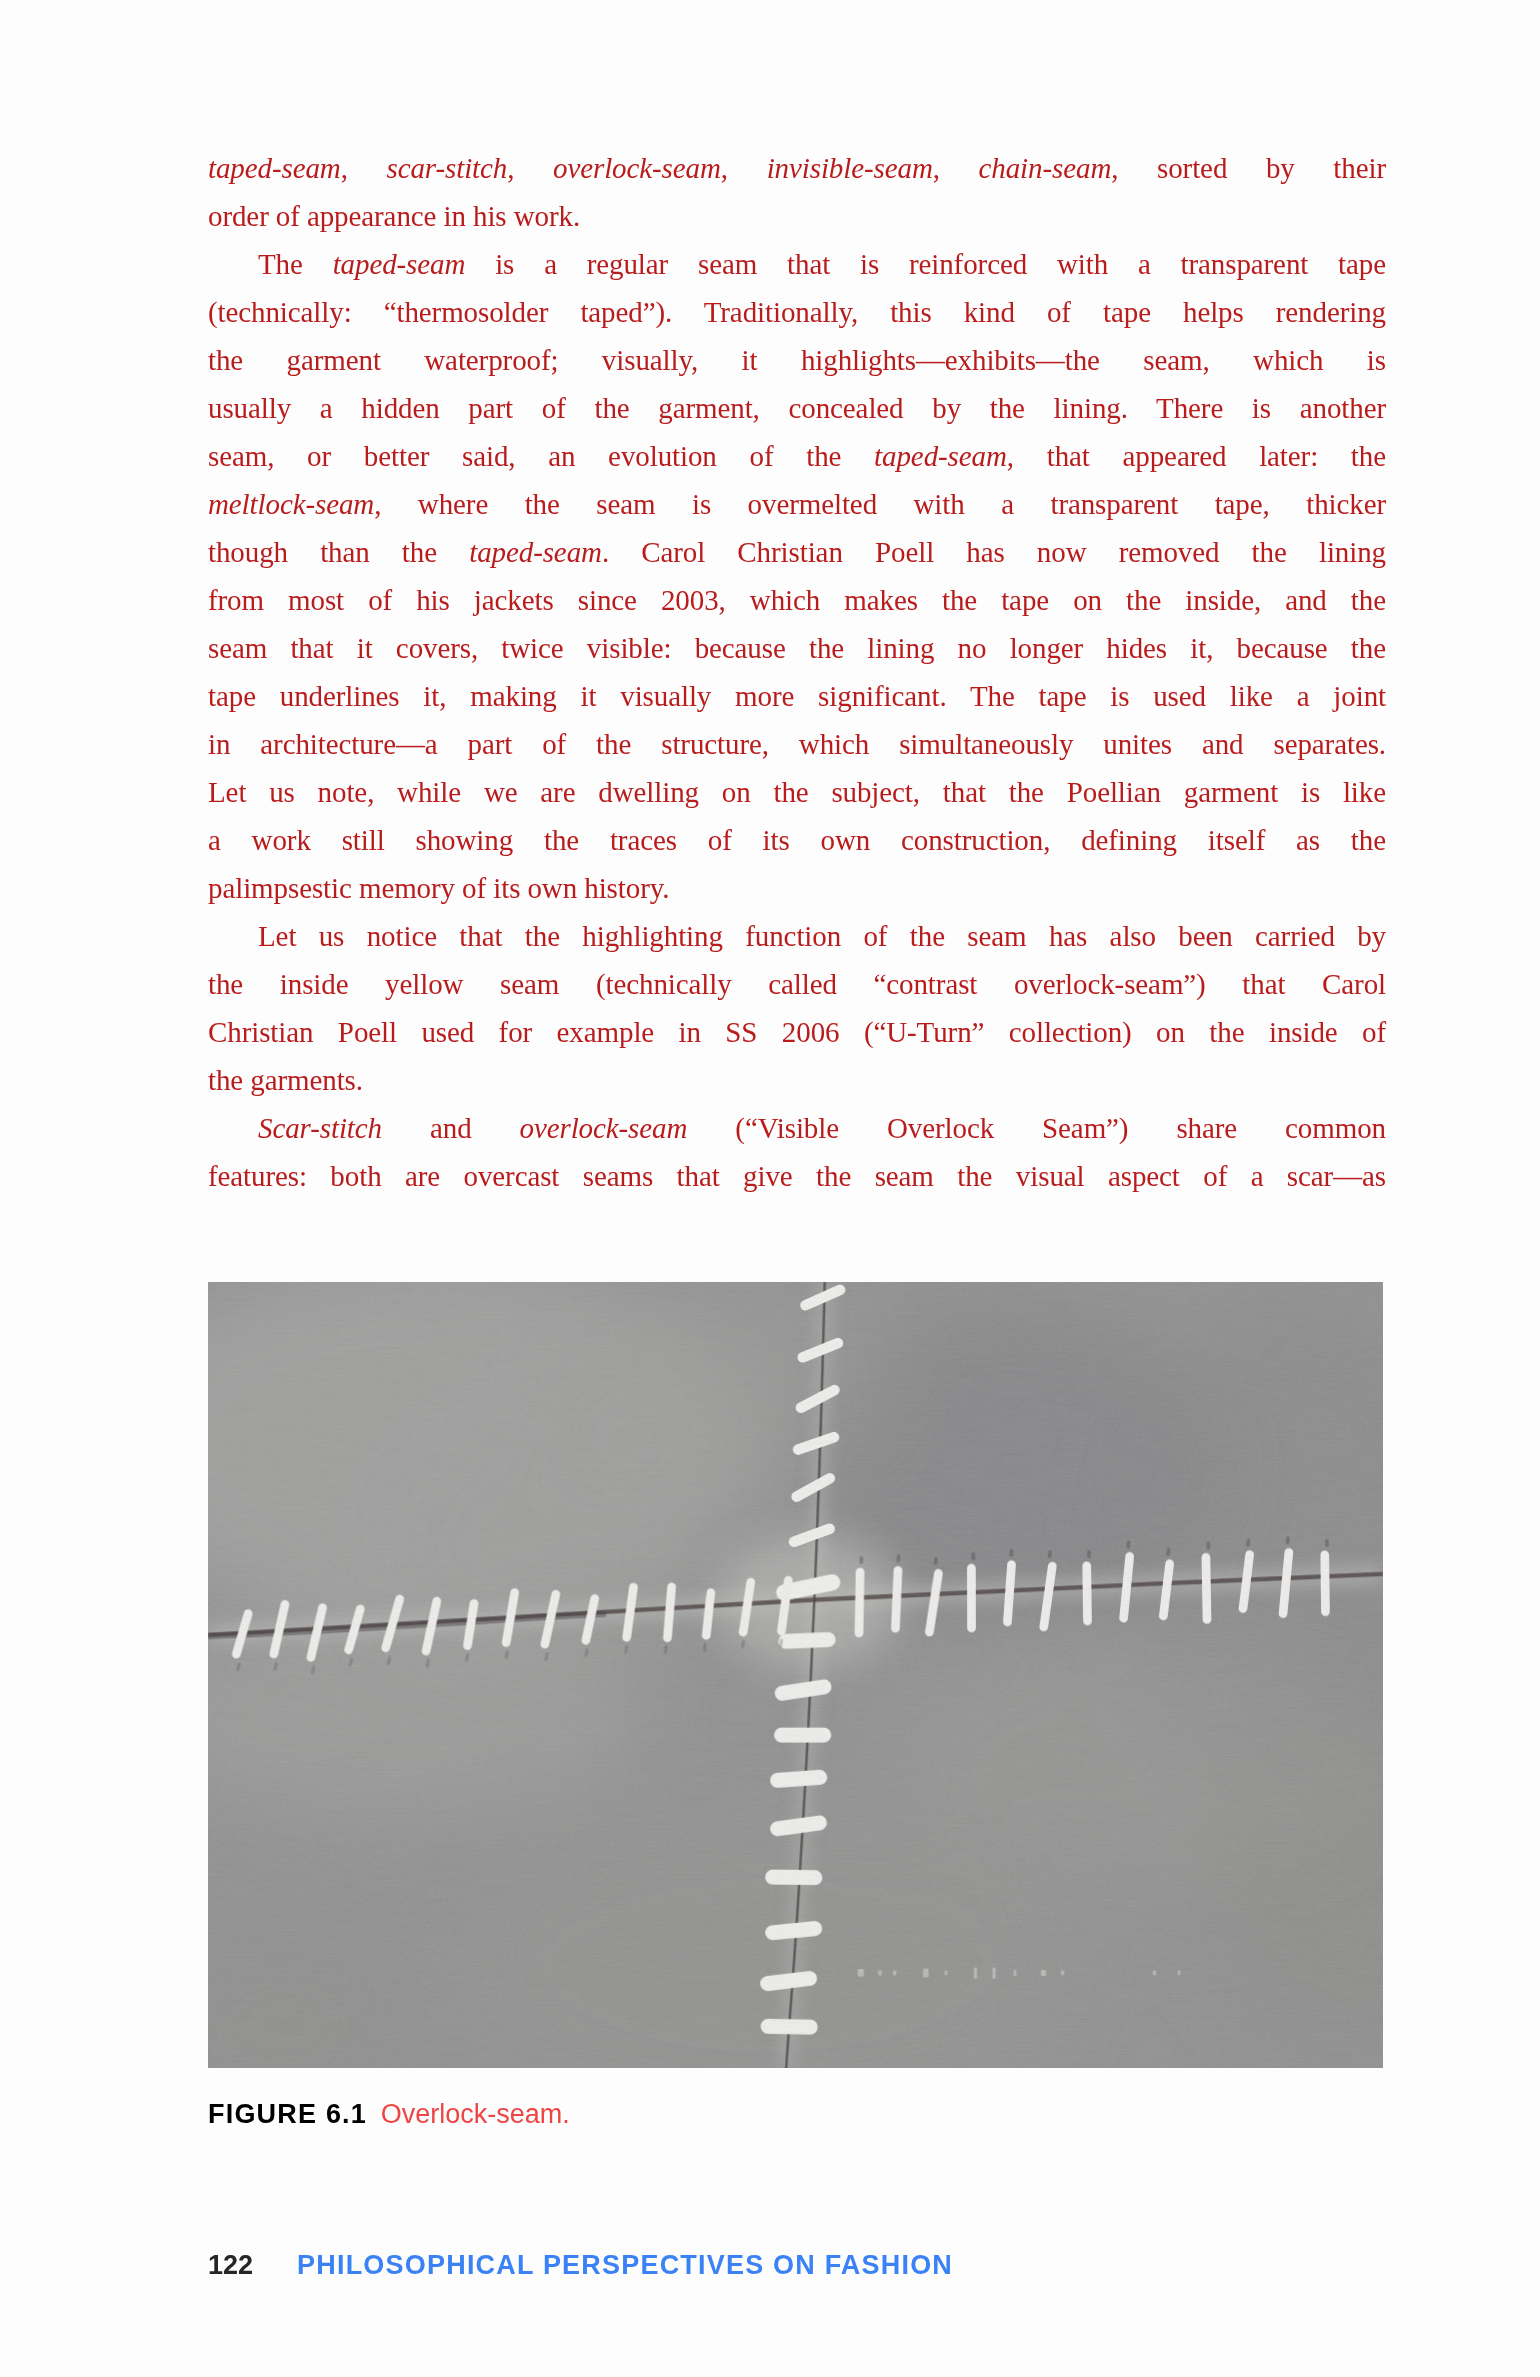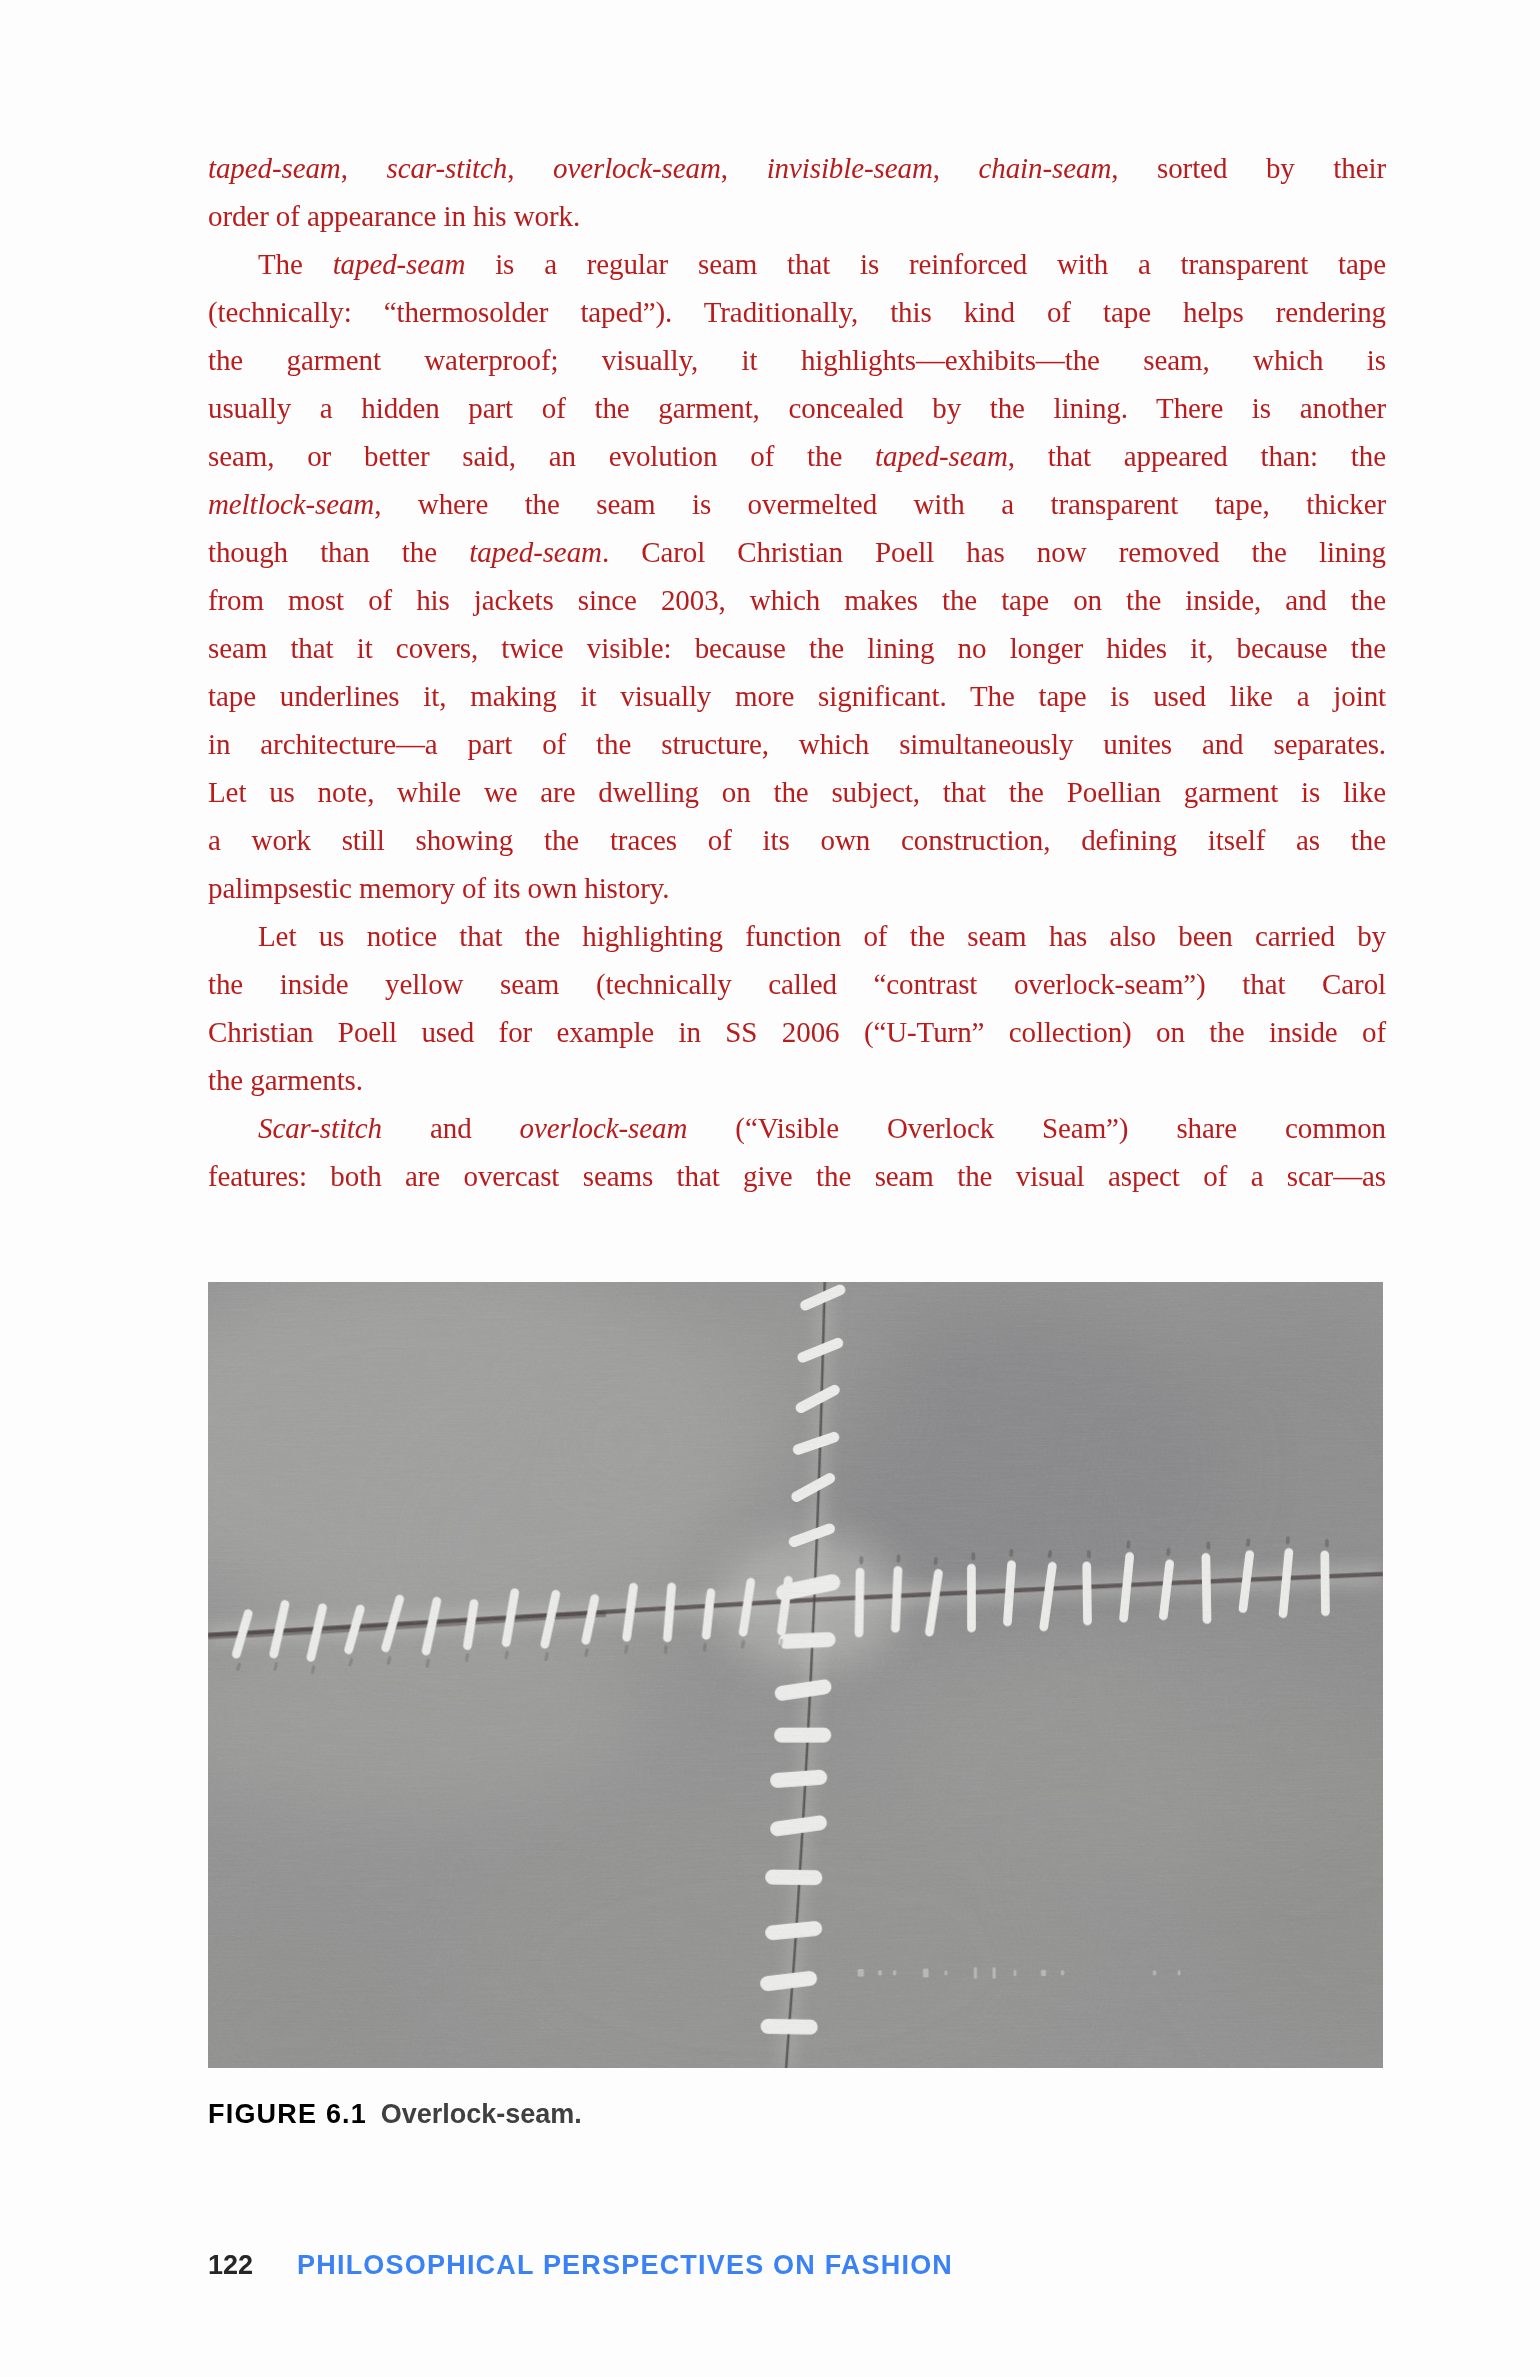--- a/index.html
+++ b/index.html
@@ -25,21 +25,21 @@
   
   figure{margin:0;position:absolute;left:208px;top:1282px;width:1175px;}
   .photo{width:1175px;height:786px;overflow:hidden;background:#909090;}
   .photo svg{display:block;width:100%;height:100%;}
   figcaption{
     margin-top:31px;
     font-family:"Liberation Sans", sans-serif;
     font-size:27px;line-height:30px;
   }
   .fig-label{color:#000000;font-weight:bold;letter-spacing:1.2px;margin-right:13.7px;}
-  .fig-text{color:#404040;font-weight:bold;}
+  .fig-text{color:#ef4444;}
 
   
   .page-footer{
     position:absolute;left:208px;top:2250px;width:1178px;
     font-family:"Liberation Sans", sans-serif;
     font-size:27px;line-height:30px;
   }
   .page-num{color:#262626;font-weight:bold;}
   .running{color:#3b82f6;font-weight:bold;letter-spacing:1.2px;margin-left:44px;}
 </style>
@@ -48,21 +48,21 @@
 
 <div class="sheet">
 
   <main class="body-text">
       <div class="tline just"><span class="it">taped-seam</span><span>, </span><span class="it">scar-stitch</span><span>, </span><span class="it">overlock-seam</span><span>, </span><span class="it">invisible-seam</span><span>, </span><span class="it">chain-seam</span><span>, sorted by their</span></div>
       <div class="tline"><span>order of appearance in his work.</span></div>
       <div class="tline just" style="text-indent: 50px;"><span>The </span><span class="it">taped-seam</span><span> is a regular seam that is reinforced with a transparent tape</span></div>
       <div class="tline just"><span>(technically: “thermosolder taped”). Traditionally, this kind of tape helps rendering</span></div>
       <div class="tline just"><span>the garment waterproof; visually, it highlights—exhibits—the seam, which is</span></div>
       <div class="tline just"><span>usually a hidden part of the garment, concealed by the lining. There is another</span></div>
-      <div class="tline just"><span>seam, or better said, an evolution of the </span><span class="it">taped-seam</span><span>, that appeared than: the</span></div>
+      <div class="tline just"><span>seam, or better said, an evolution of the </span><span class="it">taped-seam</span><span>, that appeared later: the</span></div>
       <div class="tline just"><span class="it">meltlock-seam</span><span>, where the seam is overmelted with a transparent tape, thicker</span></div>
       <div class="tline just"><span>though than the </span><span class="it">taped-seam</span><span>. Carol Christian Poell has now removed the lining</span></div>
       <div class="tline just"><span>from most of his jackets since 2003, which makes the tape on the inside, and the</span></div>
       <div class="tline just"><span>seam that it covers, twice visible: because the lining no longer hides it, because the</span></div>
       <div class="tline just"><span>tape underlines it, making it visually more significant. The tape is used like a joint</span></div>
       <div class="tline just"><span>in architecture—a part of the structure, which simultaneously unites and separates.</span></div>
       <div class="tline just"><span>Let us note, while we are dwelling on the subject, that the Poellian garment is like</span></div>
       <div class="tline just"><span>a work still showing the traces of its own construction, defining itself as the</span></div>
       <div class="tline"><span>palimpsestic memory of its own history.</span></div>
       <div class="tline just" style="text-indent: 50px;"><span>Let us notice that the highlighting function of the seam has also been carried by</span></div>

